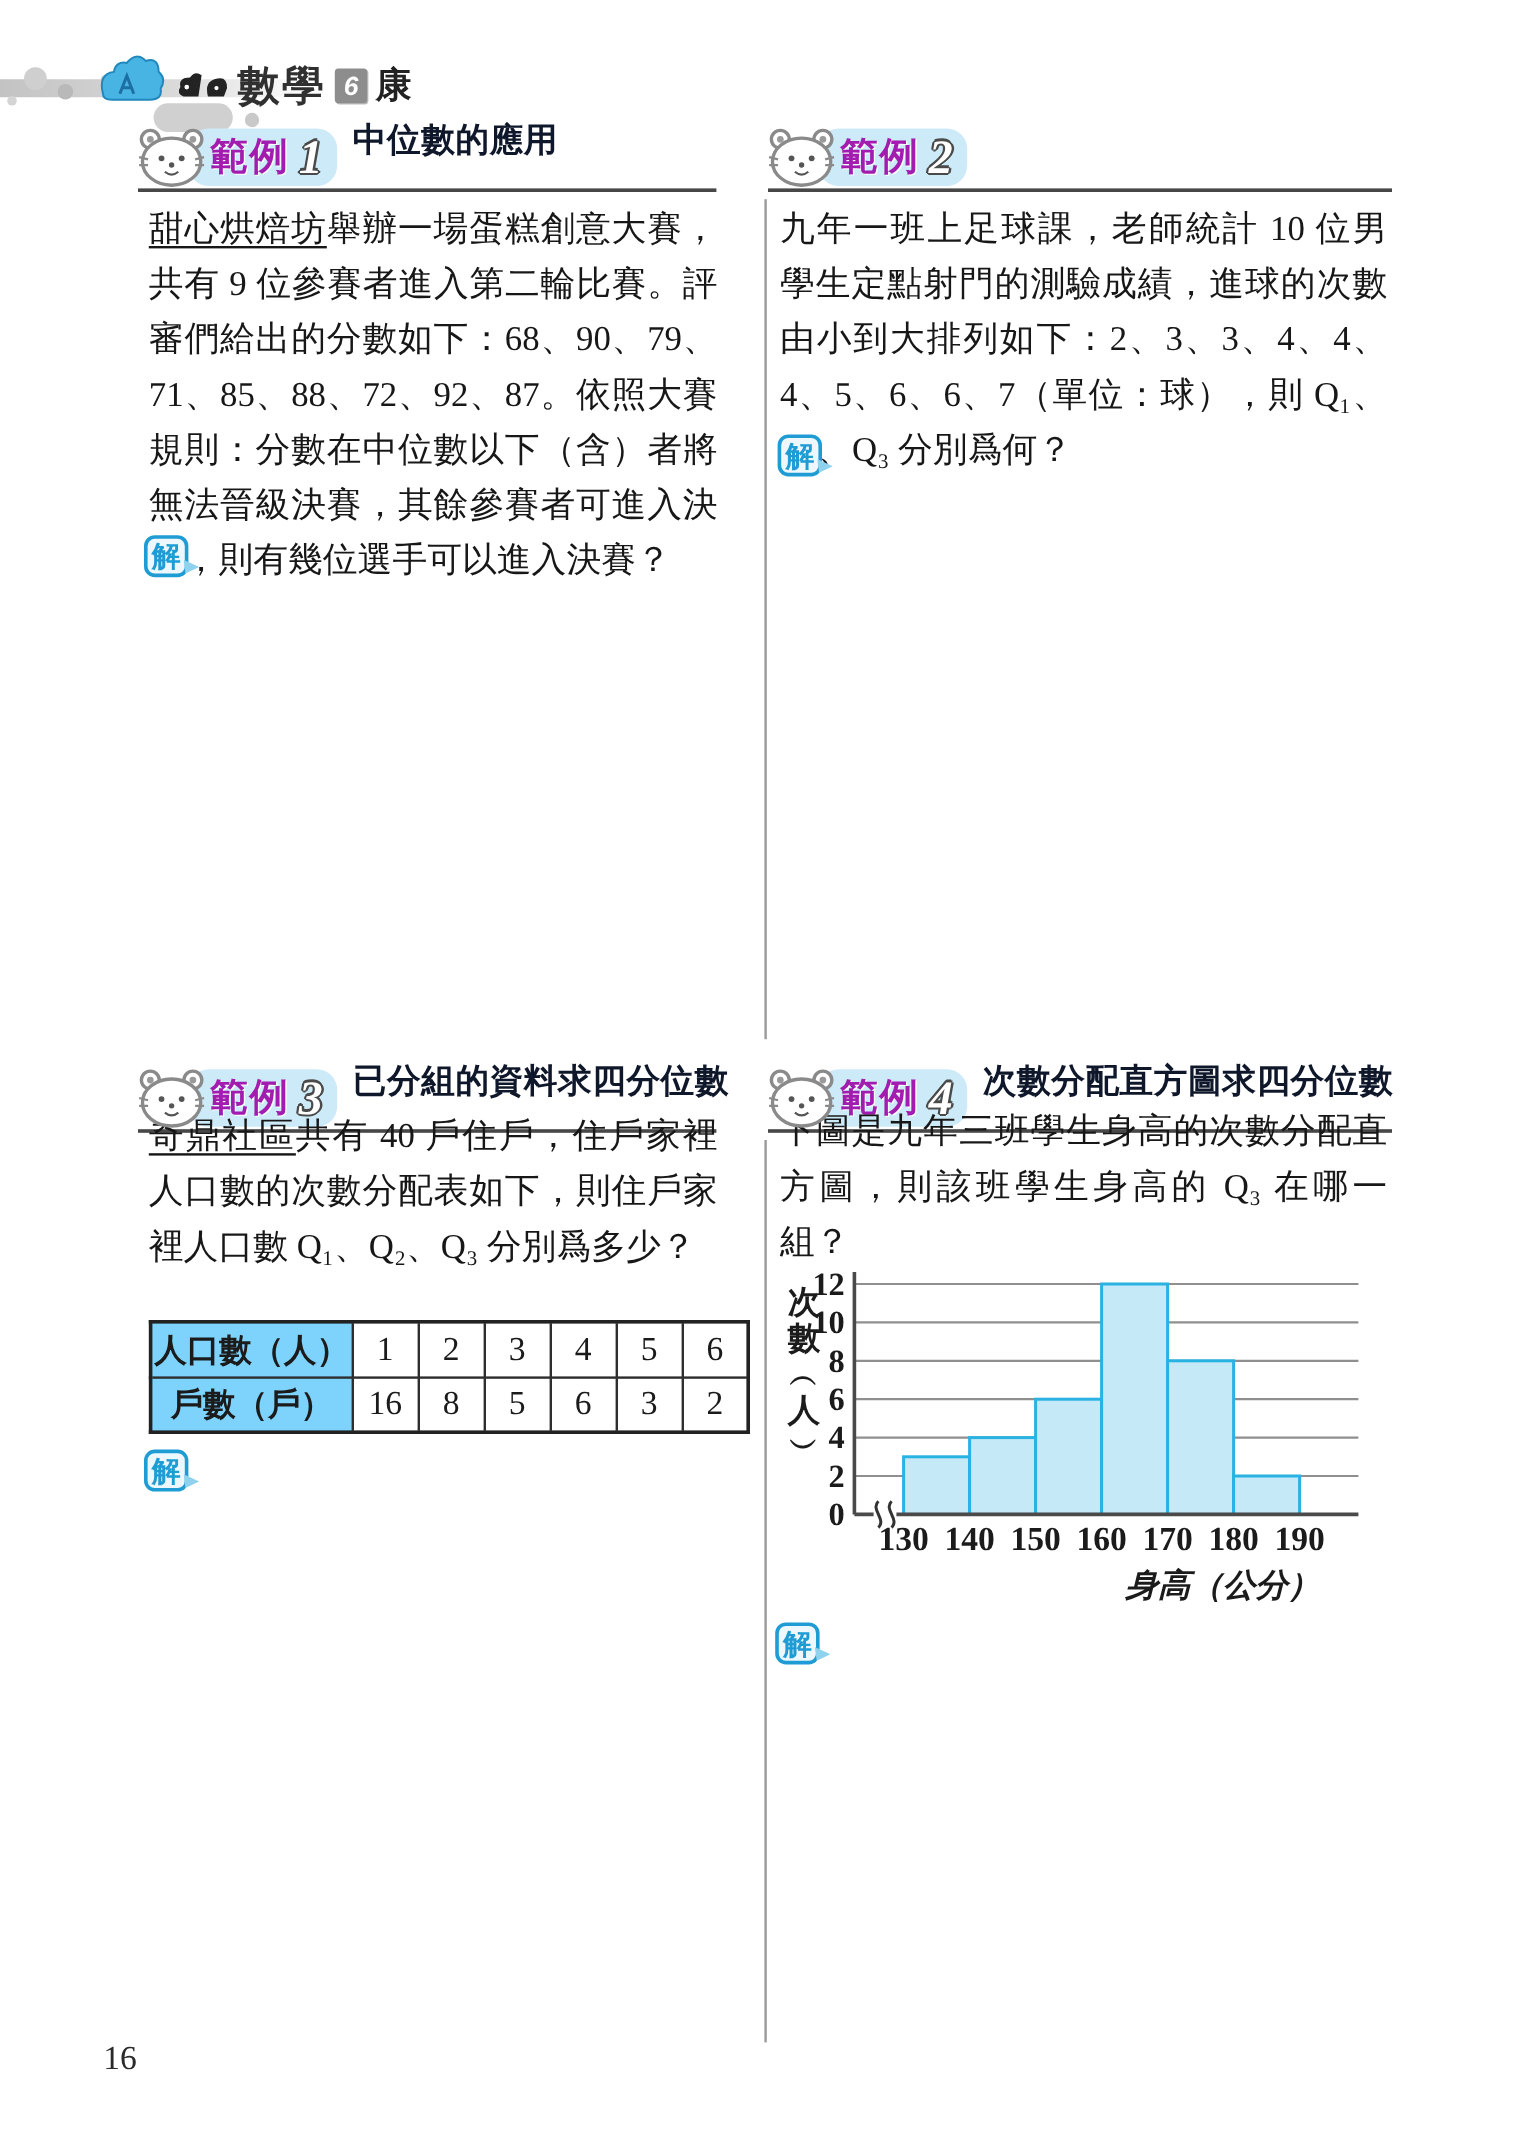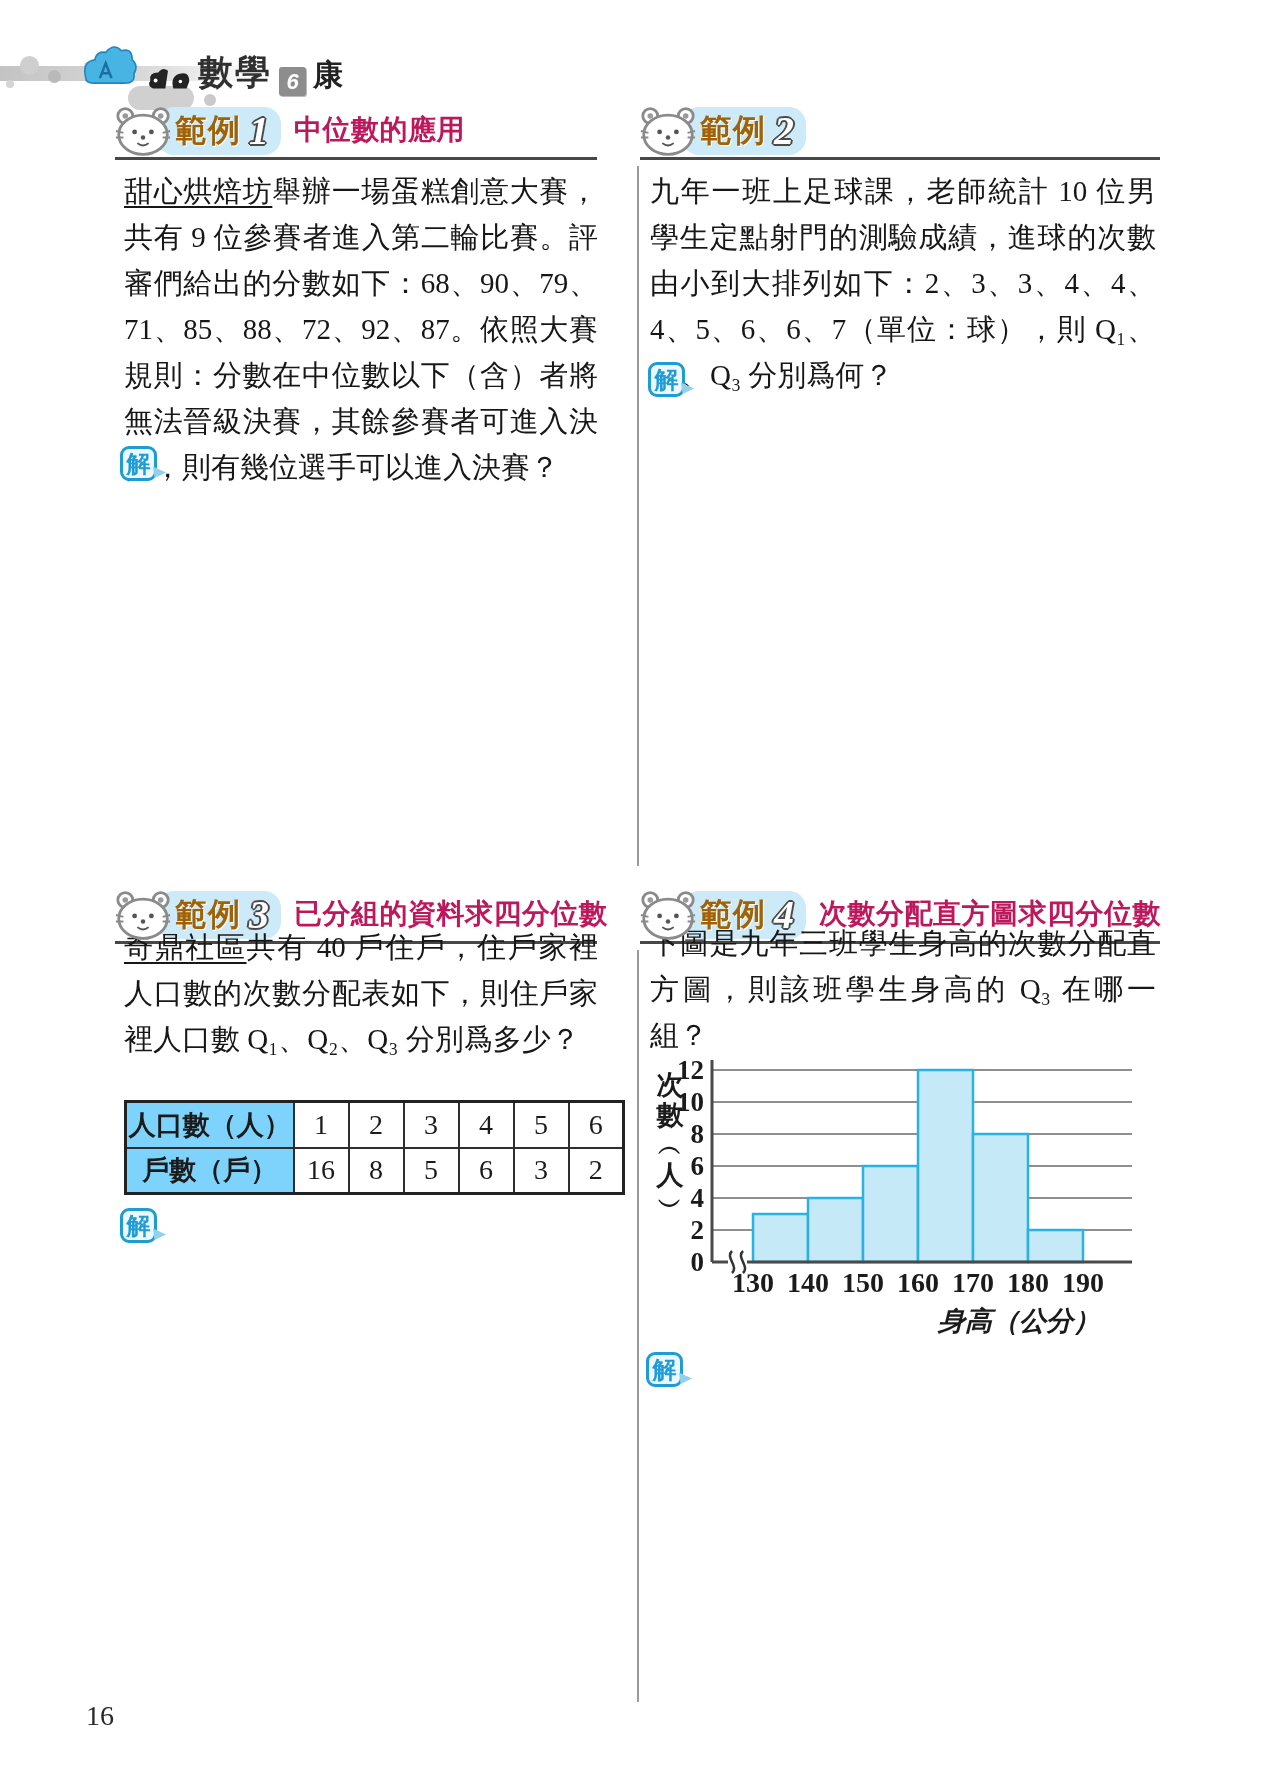--- a/index.html
+++ b/index.html
@@ -14,21 +14,21 @@
     background:linear-gradient(90deg,#c3c3c3 0%,#d9d9d9 55%,rgba(220,220,220,0));
     border-radius:0 8px 8px 0; }
   .deco-dot { position:absolute; border-radius:50%; }
   .dd1 { left:20px; top:56px; width:19px; height:19px; background:#cfcfcf; }
   .dd2 { left:48px; top:70px; width:13px; height:13px; background:#b9b9b9; }
   .dd3 { left:84px; top:62px; width:9px;  height:9px;  background:#c6c6c6; }
   .dd4 { left:6px;  top:80px; width:8px;  height:8px;  background:#d4d4d4; }
   .dd5 { left:128px; top:86px; width:66px; height:24px; border-radius:12px; background:#d0d0d0; }
   .dd6 { left:204px; top:94px; width:12px; height:12px; background:#c9c9c9; }
 
-  .logo { position:absolute; left:80px; top:46px; display:flex; align-items:flex-end; gap:7px;
+  .logo { position:absolute; left:80px; top:46px; display:flex; align-items:center; gap:7px;
     font-family:"Liberation Sans", sans-serif; }
   .logo-subject { font-size:35px; font-weight:bold; color:#303030; letter-spacing:2px; }
   .logo-grade { width:27px; height:29px; background:#8d8d8d; color:#fff; font-style:italic;
     font-weight:bold; font-size:22px; display:flex; align-items:center; justify-content:center;
     border-radius:3px; box-shadow:1px 1px 0 #bbb; }
   .logo-pub { font-size:30px; font-weight:bold; color:#222; }
 
   
   .divider { position:absolute; width:2px; background:#9a9a9a; }
   #divider-top { left:637px; top:166px; height:700px; }
@@ -39,26 +39,26 @@
     display:flex; align-items:flex-end; }
   #ex1-header { left:115px; top:100px; width:482px; }
   #ex2-header { left:640px; top:100px; width:520px; }
   #ex3-header { left:115px; top:884px; width:482px; }
   #ex4-header { left:640px; top:884px; width:520px; }
 
   .bear { width:56px; height:52px; margin-right:-14px; position:relative; z-index:2; flex:none; }
   .badge-bubble { background:#cdeaf8; border-radius:17px; padding:2px 12px 2px 18px;
     display:flex; align-items:center; gap:8px; flex:none; margin-bottom:2px; }
   .badge-text { font-family:Liberation Sans, sans-serif; font-size:32px; font-weight:bold;
-    color:#a16207; letter-spacing:1px; text-shadow:1px 1px 0 #fff; }
+    color:#a21caf; letter-spacing:1px; text-shadow:1px 1px 0 #fff; }
   .badge-num { font-size:40px; font-weight:bold; font-style:italic; color:#fff; line-height:1;
     text-shadow:-2px 0 #4a4a4a, 2px 0 #4a4a4a, 0 -2px #4a4a4a, 0 2px #4a4a4a,
       -1px -1px #4a4a4a, 1px 1px #4a4a4a, -1px 1px #4a4a4a, 1px -1px #4a4a4a; }
   .ex-title { font-family:"Liberation Sans", sans-serif; font-size:28px; font-weight:bold;
-    color:#be185d; margin-left:13px; letter-spacing:0.5px; padding-bottom:8px; white-space:nowrap; }
+    color:#0f172a; margin-left:13px; letter-spacing:0.5px; padding-bottom:21px; white-space:nowrap; }
 
   
   .ex-body { position:absolute; font-size:29px; line-height:46px; text-align:justify; color:#171717; }
   #ex1-body { left:124px; top:168px; width:474px; }
   #ex2-body { left:650px; top:168px; width:506px; }
   #ex3-body { left:124px; top:924px; width:474px; }
   #ex4-body { left:650px; top:920px; width:506px; }
   .u { text-decoration:underline; text-underline-offset:5px; text-decoration-thickness:1.5px; }
 
   

